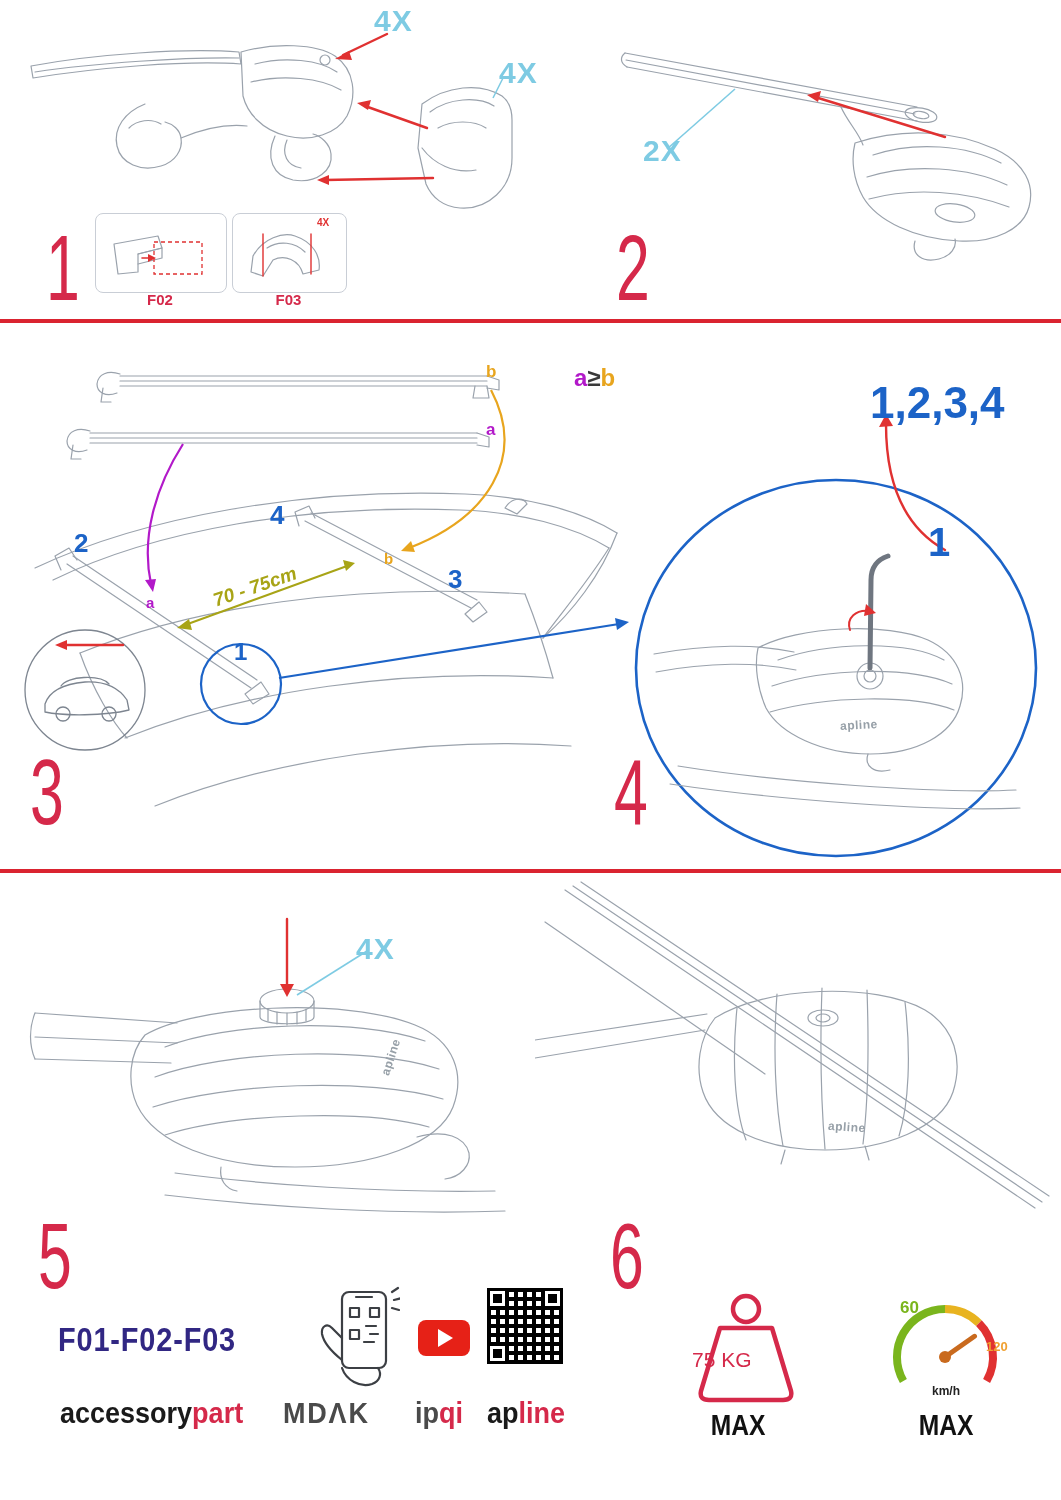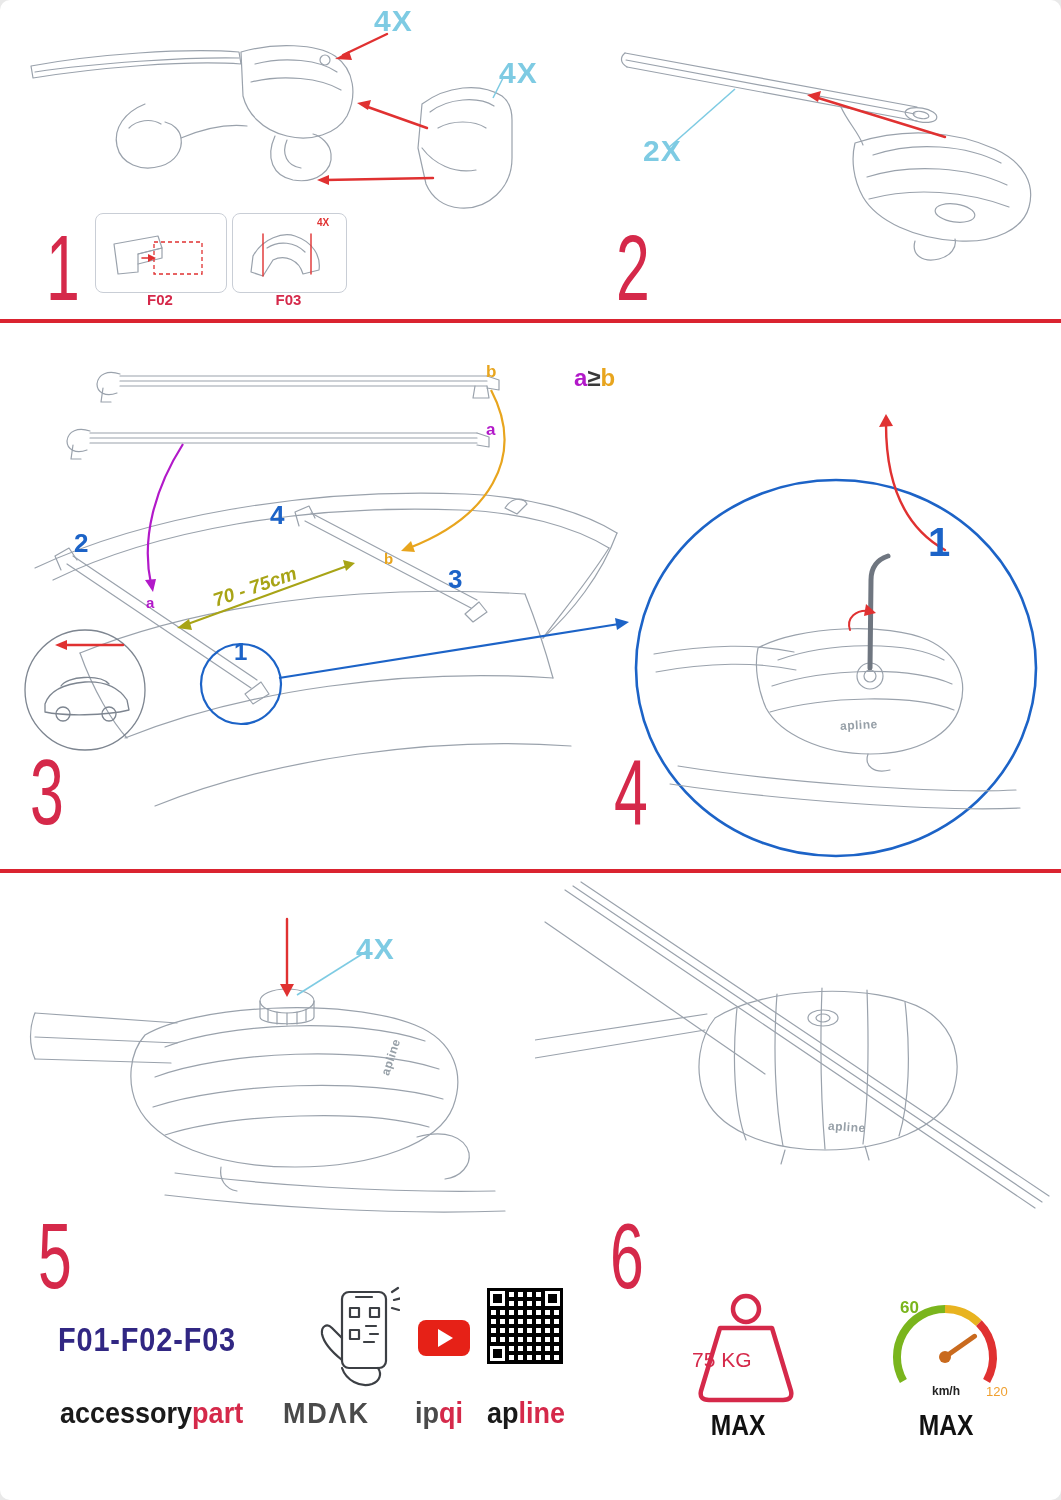--- a/index.html
+++ b/index.html
@@ -1,17 +1,17 @@
 <!DOCTYPE html>
 <html><head>
 <meta charset="utf-8">
 <style>
   html,body{margin:0;padding:0;background:#e9e9e9;}
   .page{position:relative;width:1061px;height:1500px;background:#ffffff;overflow:hidden;
-        font-family:"Liberation Sans",sans-serif;border-radius:10px;}
+        font-family:"Liberation Sans",sans-serif;}
   .abs{position:absolute;}
 
   
   .wire{stroke:#9aa2ac;stroke-width:1.2;fill:none;stroke-linecap:round;stroke-linejoin:round;}
   .wire2{stroke:#7d8590;stroke-width:1.3;fill:none;stroke-linecap:round;stroke-linejoin:round;}
   .ra{stroke:#e03131;stroke-width:2.4;fill:none;stroke-linecap:round;}
   .raf{fill:#e03131;stroke:none;}
   .cy{stroke:#7ecbe3;stroke-width:1.6;fill:none;}
   .pu{stroke:#b219c9;stroke-width:2.2;fill:none;}
   .puf{fill:#b219c9;}
@@ -210,20 +210,21 @@
       <path d="M250,386 C246,398 256,406 272,402"></path>
       <circle cx="252" cy="308" r="13"></circle>
       <circle cx="252" cy="308" r="6"></circle>
     </g>
     <path d="M252,300 L253,212 C253,200 258,192 270,188" style="stroke:#6f7680;stroke-width:5;fill:none;stroke-linecap:round"></path>
     <path class="ra" style="stroke-width:2" d="M232,262 C228,250 238,241 252,243"></path>
     <polygon class="raf" points="258,245 248,236 246,248"></polygon>
     <path class="ra" d="M327,182 C284,158 268,112 268,56"></path>
     <polygon class="raf" points="268,46 261,59 275,58"></polygon>
   </svg>
+  <span class="abs bluenum" style="left:870px;top:378px;font-size:44px;">1,2,3,4</span>
   <span class="abs bluenum" style="left:928px;top:520px;font-size:40px;">1</span>
   <span class="abs brandpart" style="left:840px;top:718px;transform:rotate(-3deg);">apline</span>
   <span class="abs stepnum" style="left:614px;top:750px;">4</span>
 
   <div class="divider" style="top:869px;"></div>
 
   <svg class="abs" style="left:25px;top:885px;" width="500" height="330" viewBox="0 0 500 330">
     <g class="wire">
       <path d="M10,128 L152,138 M10,152 L152,158 M10,174 L146,178"></path>
       <path d="M10,128 C4,143 4,160 10,174"></path>
@@ -323,17 +324,17 @@
   <span class="abs maxlbl" style="left:688px;top:1408px;width:100px;">MAX</span>
 
   <svg class="abs" style="left:878px;top:1295px;" width="140" height="112" viewBox="0 0 140 112">
     <path d="M25.4,86 A48,48 0 0 1 67,14" stroke="#7ab51d" stroke-width="8" fill="none"></path>
     <path d="M67,14 A48,48 0 0 1 100.9,28.1" stroke="#e8b320" stroke-width="8" fill="none"></path>
     <path d="M100.9,28.1 A48,48 0 0 1 108.6,86" stroke="#e03131" stroke-width="8" fill="none"></path>
     <path d="M67,62 L96.5,41.3" stroke="#c96a1e" stroke-width="5" stroke-linecap="round"></path>
     <circle cx="67" cy="62" r="6" fill="#c96a1e"></circle>
   </svg>
   <span class="abs" style="left:900px;top:1298px;color:#7ab51d;font-weight:700;font-size:17px;">60</span>
-  <span class="abs" style="left:986px;top:1384px;color:#f0a030;font-weight:400;font-size:13px;">120</span>
+  <span class="abs" style="left:986px;top:1339px;color:#f0a030;font-weight:700;font-size:13px;">120</span>
   <span class="abs" style="left:918px;top:1384px;width:56px;text-align:center;color:#222;font-size:12px;font-weight:700;">km/h</span>
   <span class="abs maxlbl" style="left:896px;top:1408px;width:100px;">MAX</span>
 
 </div>
 
 </body></html>

